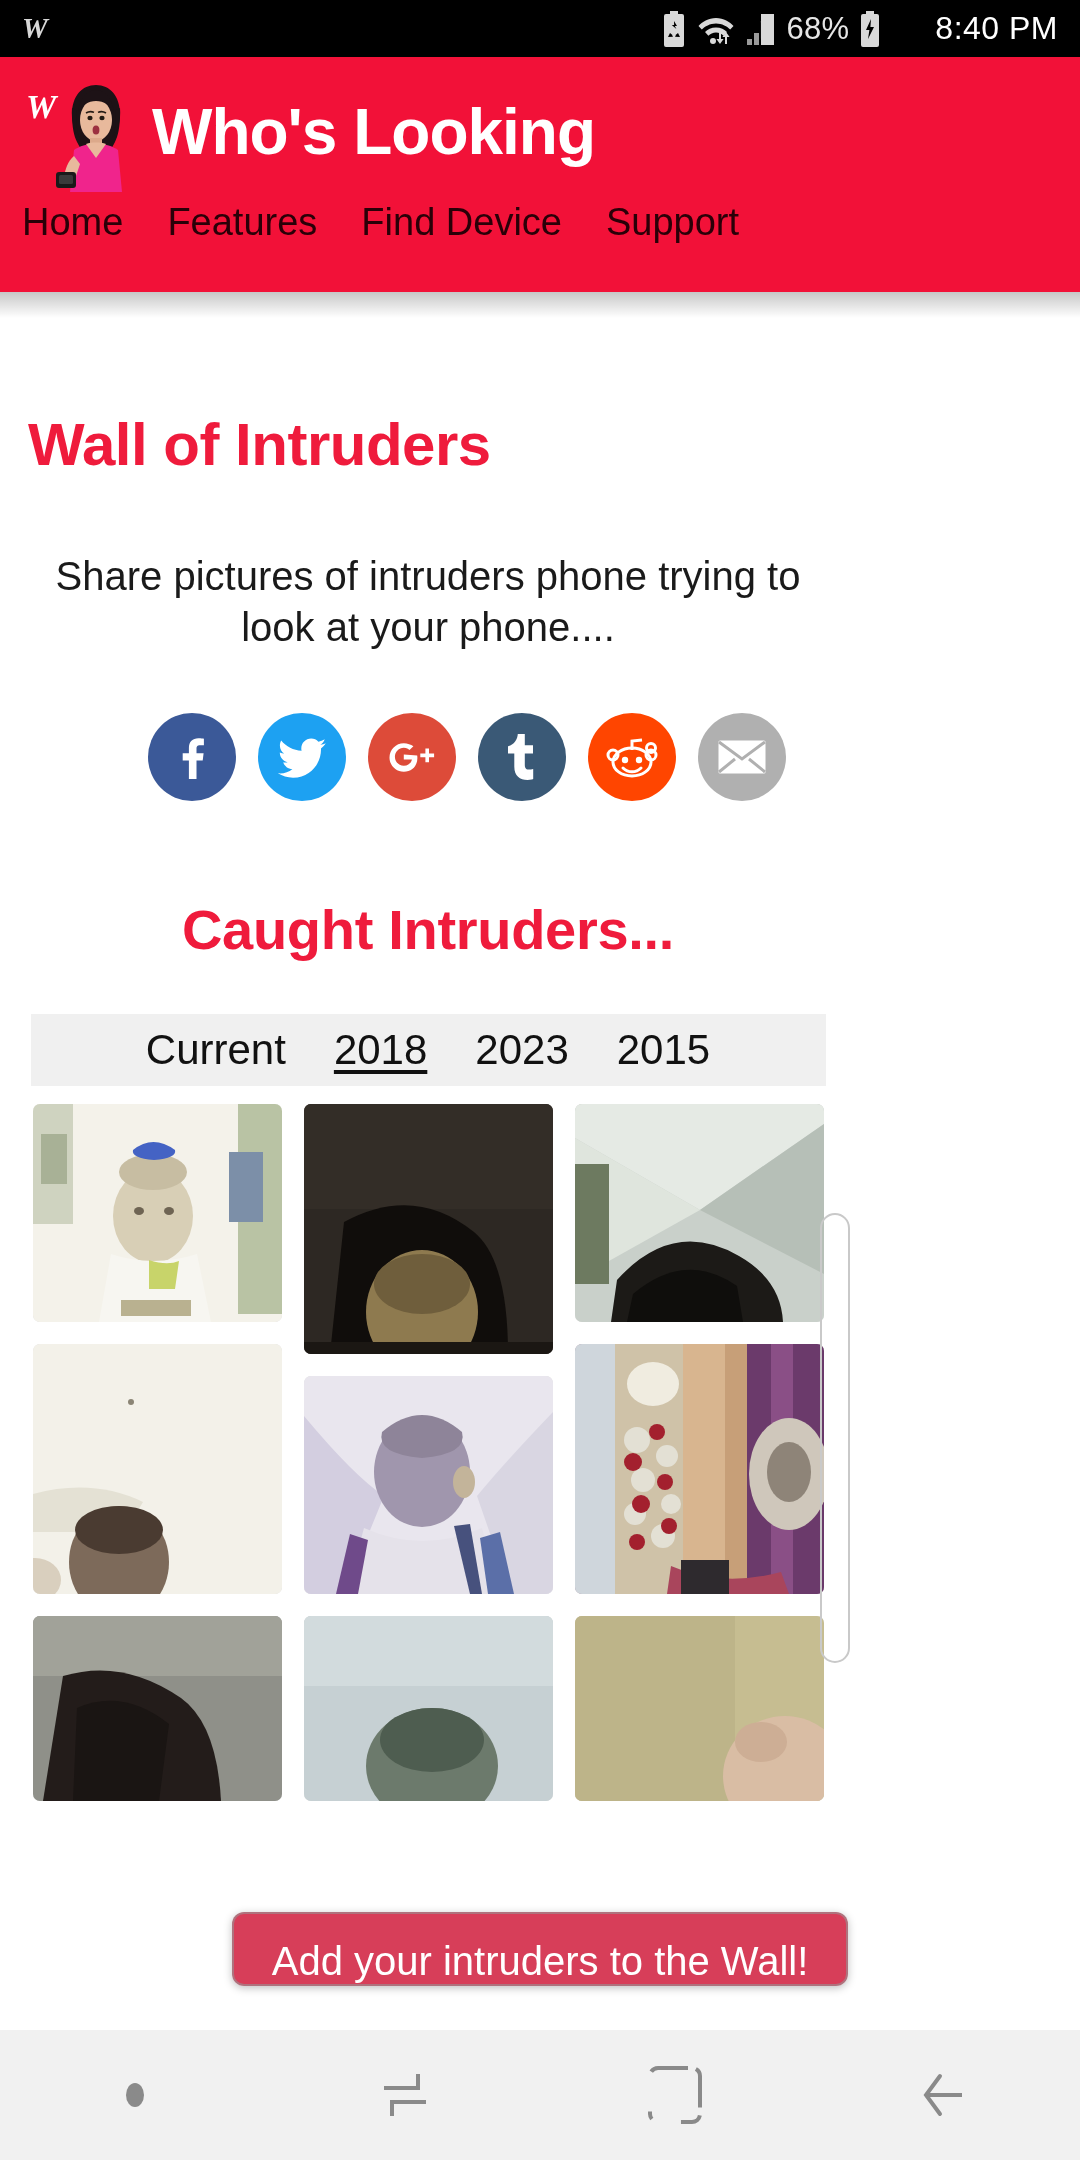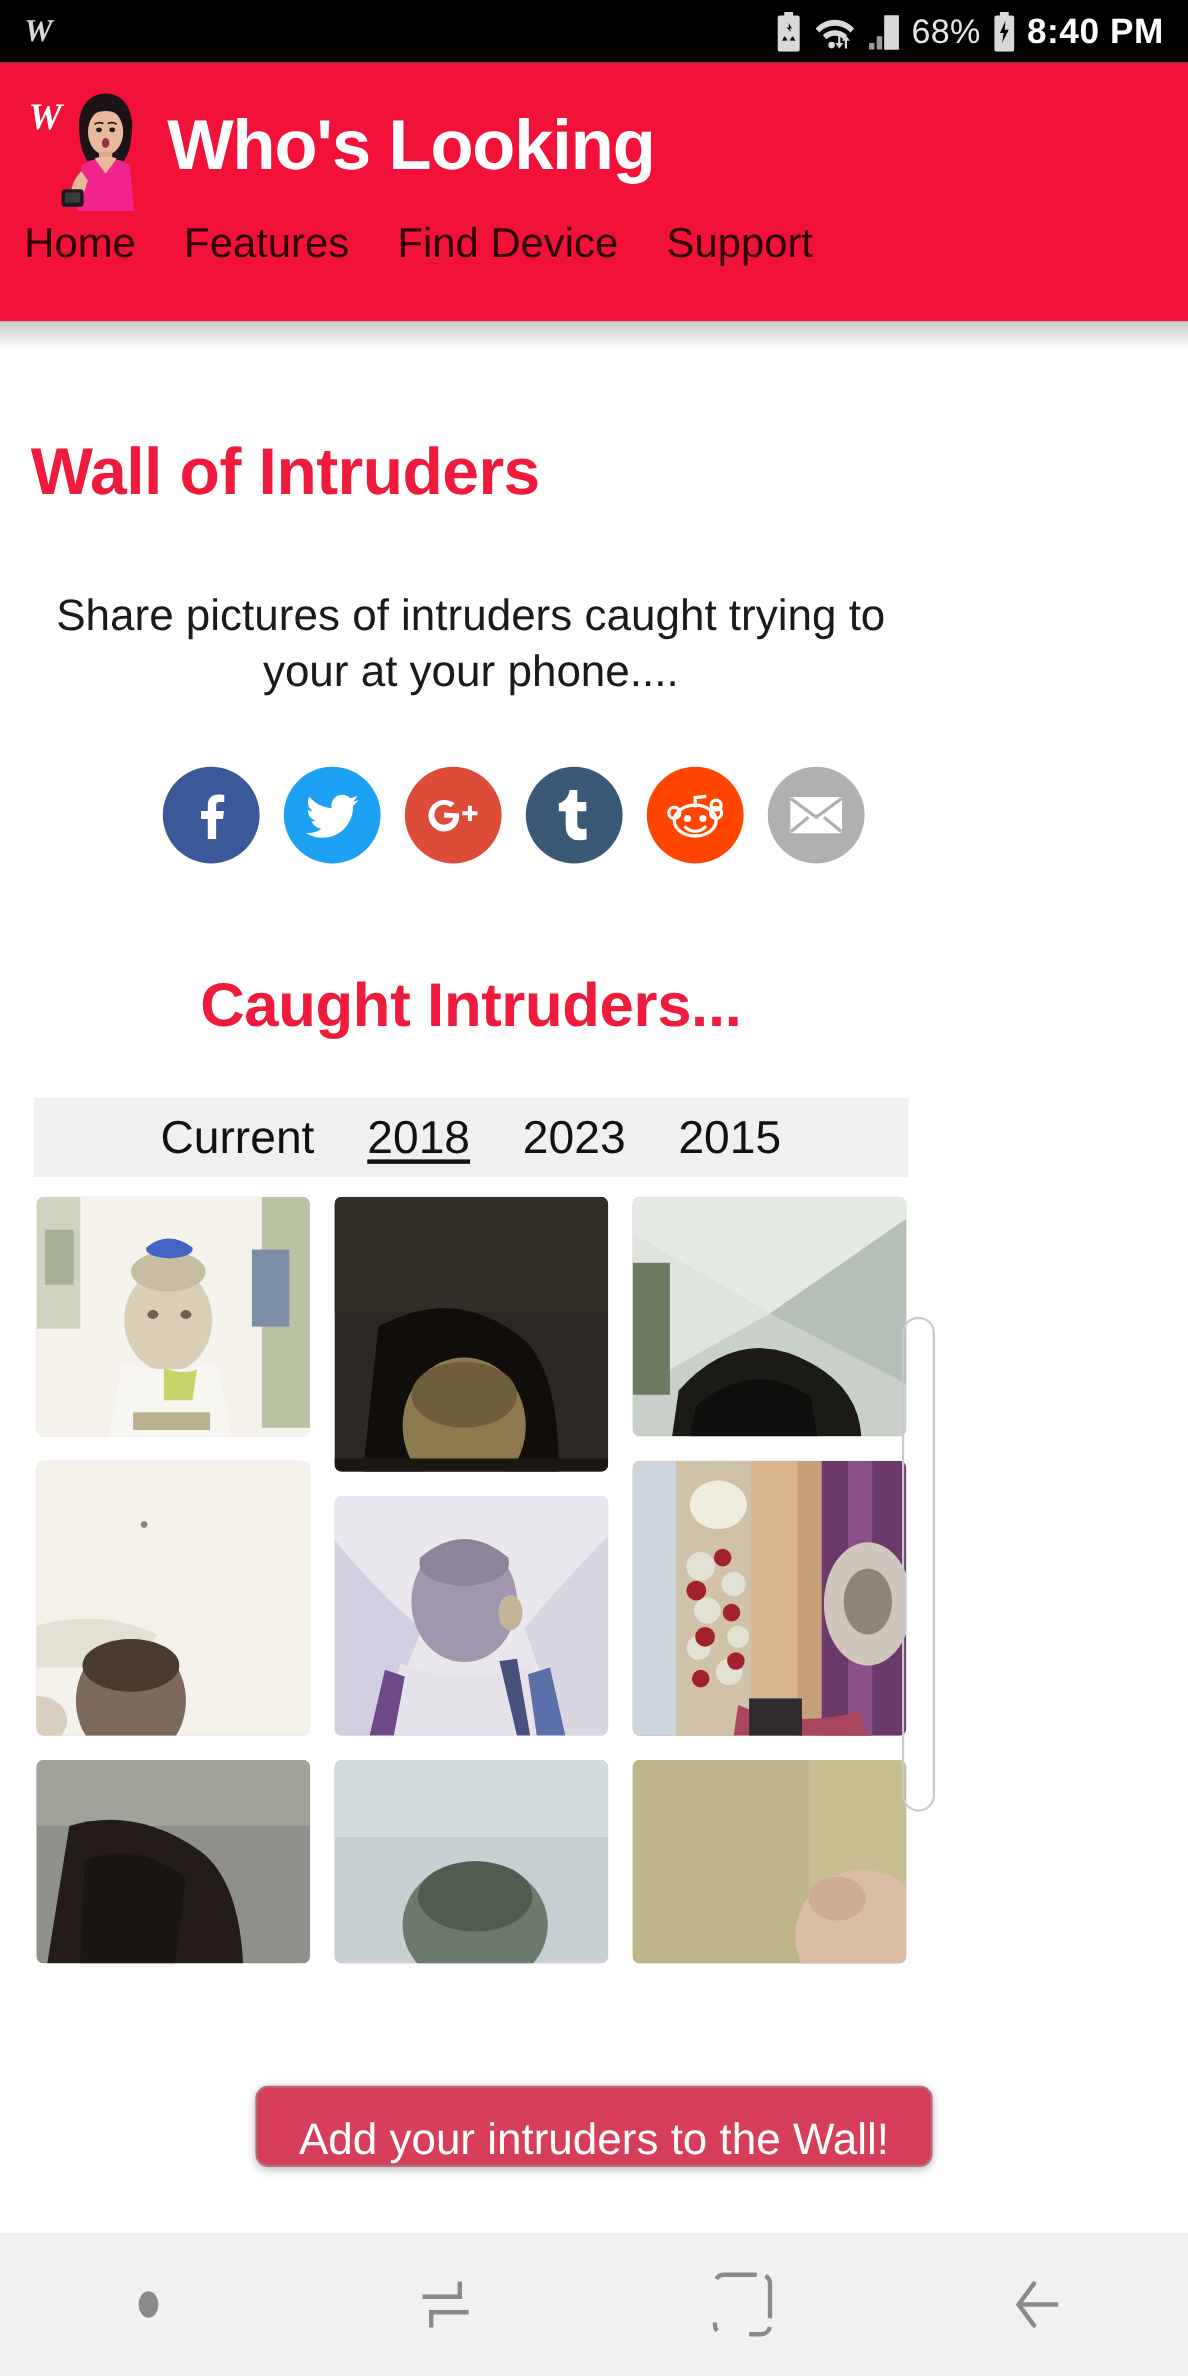--- a/index.html
+++ b/index.html
@@ -16,21 +16,21 @@
     position:absolute; top:0; left:0; width:1080px; height:57px;
     background:#000; display:flex; align-items:center; padding:0 22px;
   }
   .sb-left { display:flex; align-items:center; gap:10px; }
   .sb-wlogo { color:#d8d8d8; font-family:"Liberation Serif", serif; font-style:italic;
               font-size:29px; font-weight:700; letter-spacing:0.5px; }
   .sb-right { margin-left:auto; display:flex; align-items:center; gap:9px; }
   .sb-icon { display:flex; align-items:center; }
   .sb-text { color:#e6e6e6; font-size:31px; font-weight:400; letter-spacing:0.3px;
              font-family:"Liberation Sans", sans-serif; }
-  .sb-time { color:#ffffff; font-size:32px; font-weight:700; letter-spacing:0.5px; }
+  .sb-time { color:#ffffff; font-size:32px; font-weight:400; letter-spacing:0.5px;margin-left:44px; }
 
   
   .appbar {
     position:absolute; top:57px; left:0; width:1080px; height:235px;
     background:#f21138; overflow:hidden;
   }
   .brandrow { display:flex; align-items:center; height:150px; padding-left:22px; }
   .logo-wrap { position:relative; width:118px; height:120px; flex:0 0 auto; }
   .logo-w {
     position:absolute; left:4px; top:18px; color:#ffffff;
@@ -55,21 +55,21 @@
   }
 
   
   .appbar-shadow {
     position:absolute; top:292px; left:0; width:1080px; height:26px;
     background:linear-gradient(to bottom, rgba(0,0,0,0.22), rgba(0,0,0,0));
     pointer-events:none;
   }
 
   
-  .content { position:absolute; top:284px; left:0; width:856px; }
+  .content { position:absolute; top:300px; left:0; width:856px; }
 
   .page-title {
     color:#ef1b3c; font-size:60px; font-weight:700; letter-spacing:-0.5px;
     margin:110px 0 0 28px;
   }
   .page-desc {
     color:#1a1a1a; font-size:40px; font-weight:400; line-height:1.28;
     text-align:center; margin:72px 18px 0 18px;
   }
 
@@ -220,21 +220,21 @@
       <div class="navitem">Find Device</div>
       <div class="navitem">Support</div>
     </div>
   </div>
   <div class="appbar-shadow"></div>
 
   <div class="content">
 
     <h1 class="page-title">Wall of Intruders</h1>
 
-    <p class="page-desc">Share pictures of intruders caught trying to your at your phone....</p>
+    <p class="page-desc">Share pictures of intruders phone trying to look at your phone....</p>
 
     <div class="social-row">
       <div class="social" style="background:#3b5998">
         <svg width="44" height="44" viewBox="0 0 44 44">
           <path d="M26.5 44V25.5h6.2l0.9-7.2h-7.1v-4.6c0-2.1.6-3.5 3.6-3.5h3.8V3.7C33.2 3.5 30.9 3.3 28.3 3.3c-5.6 0-9.4 3.4-9.4 9.7v5.3h-6.2v7.2h6.2V44z" fill="#fff"></path>
         </svg>
       </div>
       <div class="social" style="background:#1da1f2">
         <svg width="50" height="44" viewBox="0 0 50 44">
           <path d="M49 8.2c-1.8.8-3.7 1.3-5.7 1.6 2.1-1.2 3.6-3.2 4.4-5.5-1.9 1.1-4 1.9-6.3 2.4-1.8-1.9-4.4-3.1-7.2-3.1-5.5 0-9.9 4.4-9.9 9.9 0 .8.1 1.5.3 2.2-8.2-.4-15.5-4.3-20.4-10.3-.9 1.5-1.3 3.2-1.3 5 0 3.4 1.7 6.4 4.4 8.2-1.6 0-3.1-.5-4.5-1.2v.1c0 4.8 3.4 8.8 7.9 9.7-.8.2-1.7.3-2.6.3-.6 0-1.3-.1-1.9-.2 1.3 3.9 4.9 6.8 9.2 6.9-3.4 2.6-7.6 4.2-12.2 4.2-.8 0-1.6 0-2.3-.1 4.4 2.8 9.5 4.4 15.1 4.4 18.1 0 28-15 28-28v-1.3c1.9-1.4 3.6-3.1 4.9-5.1z" fill="#fff"></path>

